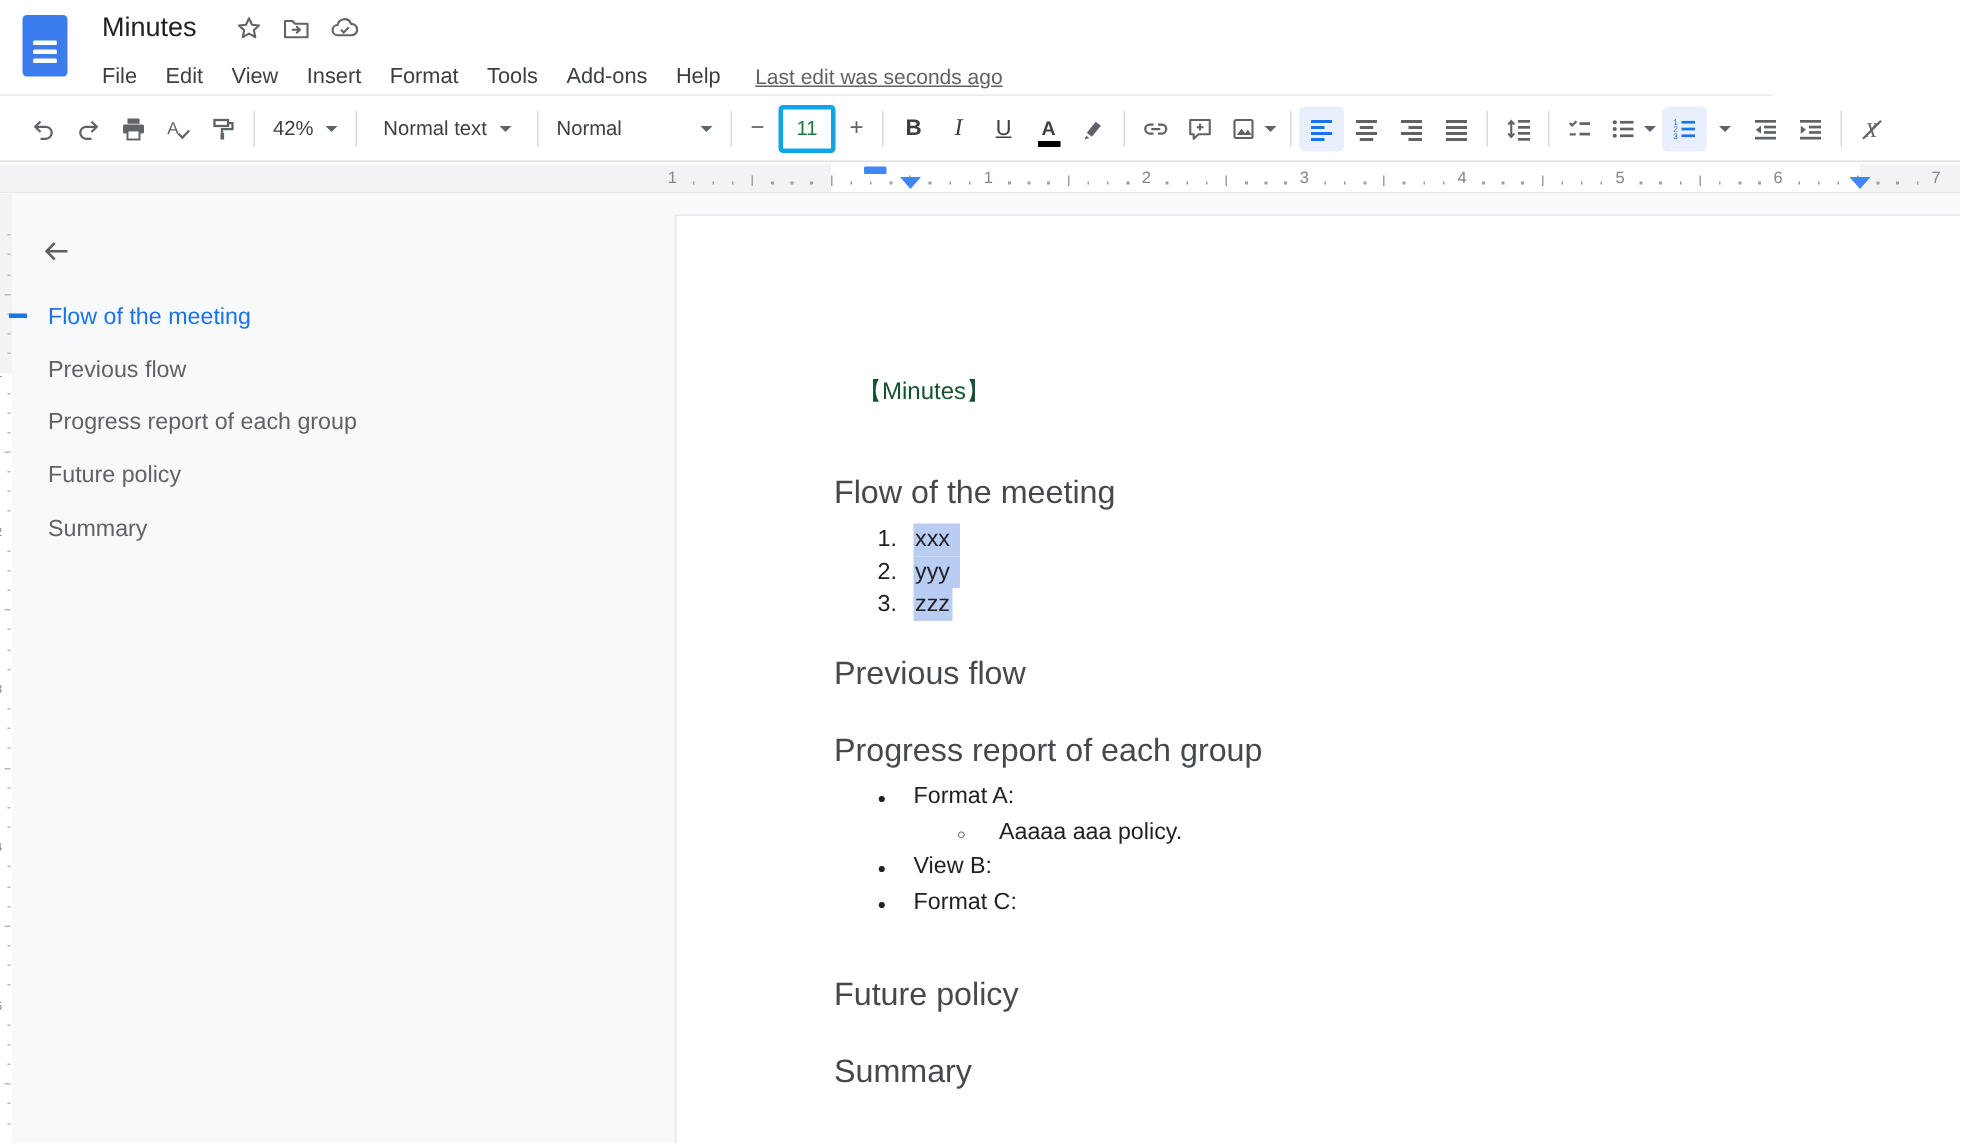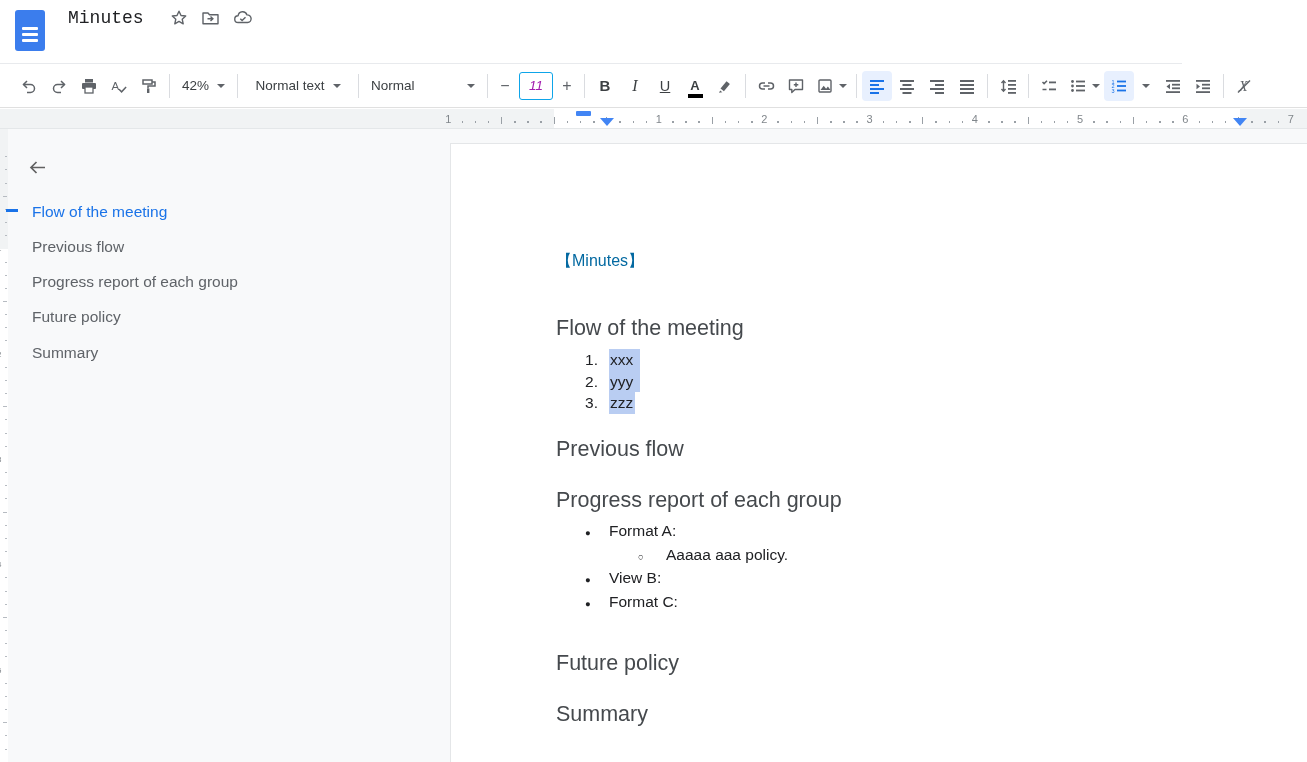--- a/index.html
+++ b/index.html
@@ -6,41 +6,41 @@
   body{
     width:1307px;height:762px;overflow:hidden;position:relative;
     font-family:"Liberation Sans","DejaVu Sans",sans-serif;
     background:#fff;-webkit-font-smoothing:antialiased;
   }
   :root{
     --accent:#1a73e8;--selection:#b9cdf2;--active-bg:#e8f0fe;--icon:#5f6368;
   }
   svg{display:block;}
   
-  .header{position:absolute;left:0;top:0;width:1182px;height:63px;background:#fff;border-bottom:1px solid #e8eaed;font-family:Liberation Mono, monospace;}
+  .header{position:absolute;left:0;top:0;width:1182px;height:63px;background:#fff;border-bottom:1px solid #e8eaed;}
   .doc-logo{position:absolute;left:15px;top:10px;width:30px;height:41px;background:#3b7ded;border-radius:3px;}
   .doc-logo .bar{position:absolute;left:7px;width:16px;height:3px;background:#fff;border-radius:1px;}
   .title-row{position:absolute;left:68px;top:8px;display:flex;align-items:center;}
   .doc-title{font-size:18px;color:#202124;margin-right:26px;}
   .title-icon{margin-right:13px;cursor:pointer;}
   .menu-row{position:absolute;left:68px;top:39px;display:flex;align-items:center;height:24px;}
   .menu-item{font-size:14.5px;color:#3c4043;margin-right:19px;cursor:pointer;white-space:nowrap;}
   .last-edit{font-size:14px;color:#5f6368;text-decoration:underline;margin-left:4px;cursor:pointer;white-space:nowrap;}
   
   .toolbar{position:absolute;left:0;top:64px;width:1307px;height:44px;background:#fff;border-bottom:1px solid #e0e0e0;display:flex;align-items:center;padding-left:14px;box-sizing:border-box;}
   .tb-btn{height:30px;min-width:30px;display:flex;align-items:center;justify-content:center;border-radius:4px;cursor:pointer;flex:0 0 auto;}
   .tb-btn.active{background:var(--active-bg);}
   .tb-sep{width:1px;height:24px;background:#dadce0;margin:0 5px;flex:0 0 auto;}
   .tb-select{height:30px;display:flex;align-items:center;border-radius:4px;cursor:pointer;padding:0 7px;flex:0 0 auto;}
   .tb-select .lbl{font-size:13.5px;color:#3c4043;}
   .caret{width:0;height:0;border-left:4px solid transparent;border-right:4px solid transparent;border-top:4.5px solid #5f6368;margin-left:8px;flex:0 0 auto;}
   .b-glyph{font-weight:bold;font-size:15px;color:#3c4043;}
   .i-glyph{font-style:italic;font-family:"Liberation Serif",serif;font-size:16px;color:#3c4043;}
   .u-glyph{text-decoration:underline;font-size:14.5px;color:#3c4043;}
-  .fontsize-box{width:32px;height:26px;border:1px solid #0ea5e9;border-radius:3px;display:flex;align-items:center;justify-content:center;font-size:13.5px;color:#a21caf;margin:0 2px;font-style:italic;}
+  .fontsize-box{width:32px;height:26px;border:3px solid #0ea5e9;border-radius:3px;display:flex;align-items:center;justify-content:center;font-size:13.5px;color:#15803d;margin:0 2px;}
   .pm-btn{font-size:16px;color:#5f6368;}
   .color-a{position:relative;font-size:13px;font-weight:bold;color:#3c4043;line-height:12px;}
   .color-a .bar{position:absolute;left:-2px;bottom:-6px;width:15px;height:3.5px;background:#000;}
   
   .ruler{position:absolute;left:0;top:109px;width:1307px;height:19px;background:#fff;border-bottom:1px solid #e4e7e9;overflow:hidden;}
   .ruler-shade{position:absolute;top:0;height:19px;background:#f1f3f4;}
   .tick-dot{position:absolute;top:12px;width:1.5px;height:1.5px;background:#9aa0a6;}
   .tick-half{position:absolute;top:8px;width:1px;height:7px;background:#9aa0a6;}
   .tick-num{position:absolute;top:4px;font-size:11px;color:#80868b;transform:translateX(-50%);}
   .ind-rect{position:absolute;left:576px;top:2px;width:15px;height:5px;background:#4285f4;border-radius:1px;cursor:pointer;}
@@ -52,21 +52,21 @@
   .v-dot{position:absolute;left:5px;width:2px;height:1px;background:#b6bbc1;}
   .v-num{position:absolute;left:-3px;font-size:8px;color:#80868b;}
   .outline{position:absolute;left:8px;top:129px;width:442px;height:633px;}
   .back-arrow{position:absolute;left:19px;top:28px;cursor:pointer;}
   .outline-item{position:absolute;left:24px;font-size:15.5px;color:#5f6368;cursor:pointer;white-space:nowrap;}
   .outline-item.active{color:var(--accent);}
   .outline-indicator{position:absolute;left:6px;top:209px;width:12px;height:3px;background:var(--accent);}
   
   .page{position:absolute;left:450px;top:143px;width:857px;height:619px;background:#fff;border-left:1px solid #e4e6e8;border-top:1px solid #e4e6e8;cursor:text;}
   .doc-block{position:absolute;left:105px;white-space:nowrap;}
-  .doc-label{top:107px;font-size:16px;color:#0369a1;}
+  .doc-label{top:107px;font-size:16px;color:#14532d;margin-left:16px;}
   .doc-h2{font-size:21.5px;color:#45494d;line-height:22px;}
   .h-flow{top:173px}.h-prev{top:294px}.h-prog{top:345px}.h-fut{top:508px}.h-sum{top:559px}
   .doc-ol{top:205px;font-size:15.5px;color:#202124;line-height:21.5px;}
   .ol-row{display:flex;}
   .ol-num{width:42px;text-align:right;}
   .ol-text{margin-left:11px;background:var(--selection);padding:0 7px 0 1px;}
   .doc-ul{top:376px;font-size:15.5px;color:#202124;line-height:21.5px;}
   .ul-row{display:flex;align-items:baseline;}
   .li1{padding-left:29px;}
   .li2{padding-left:82px;}
@@ -95,20 +95,31 @@
           <path d="M2 4h5l1.5 1.8H17v9H2z" fill="none" stroke="#5f6368" stroke-width="1.4" stroke-linejoin="round"></path>
           <path d="M6.5 9.8h5M9.5 7.5l2.4 2.3-2.4 2.3" fill="none" stroke="#5f6368" stroke-width="1.4"></path>
         </svg>
     </span>
     <span class="title-icon">
       <svg width="20" height="18" viewBox="0 0 20 18">
           <path d="M5.2 13.5a3.4 3.4 0 0 1-.1-6.8 4.6 4.6 0 0 1 8.9-.8 3.1 3.1 0 0 1 .6 7.6z" fill="none" stroke="#5f6368" stroke-width="1.4" stroke-linejoin="round"></path>
           <path d="M7.3 9.8l1.8 1.8 3.4-3.4" fill="none" stroke="#5f6368" stroke-width="1.4"></path>
         </svg>
     </span>
+  </div>
+  <div class="menu-row">
+    <span class="menu-item">File</span>
+    <span class="menu-item">Edit</span>
+    <span class="menu-item">View</span>
+    <span class="menu-item">Insert</span>
+    <span class="menu-item">Format</span>
+    <span class="menu-item">Tools</span>
+    <span class="menu-item">Add-ons</span>
+    <span class="menu-item">Help</span>
+    <span class="last-edit">Last edit was seconds ago</span>
   </div>
 </div>
 
 <div class="toolbar">
   <div class="tb-btn">
     <svg width="18" height="18" viewBox="0 0 18 18">
         <path d="M7 4L3.5 7.5L7 11" fill="none" stroke="#5f6368" stroke-width="1.5"></path>
         <path d="M3.5 7.5h7a4 4 0 0 1 0 8H7" fill="none" stroke="#5f6368" stroke-width="1.5"></path>
       </svg>
   </div>

